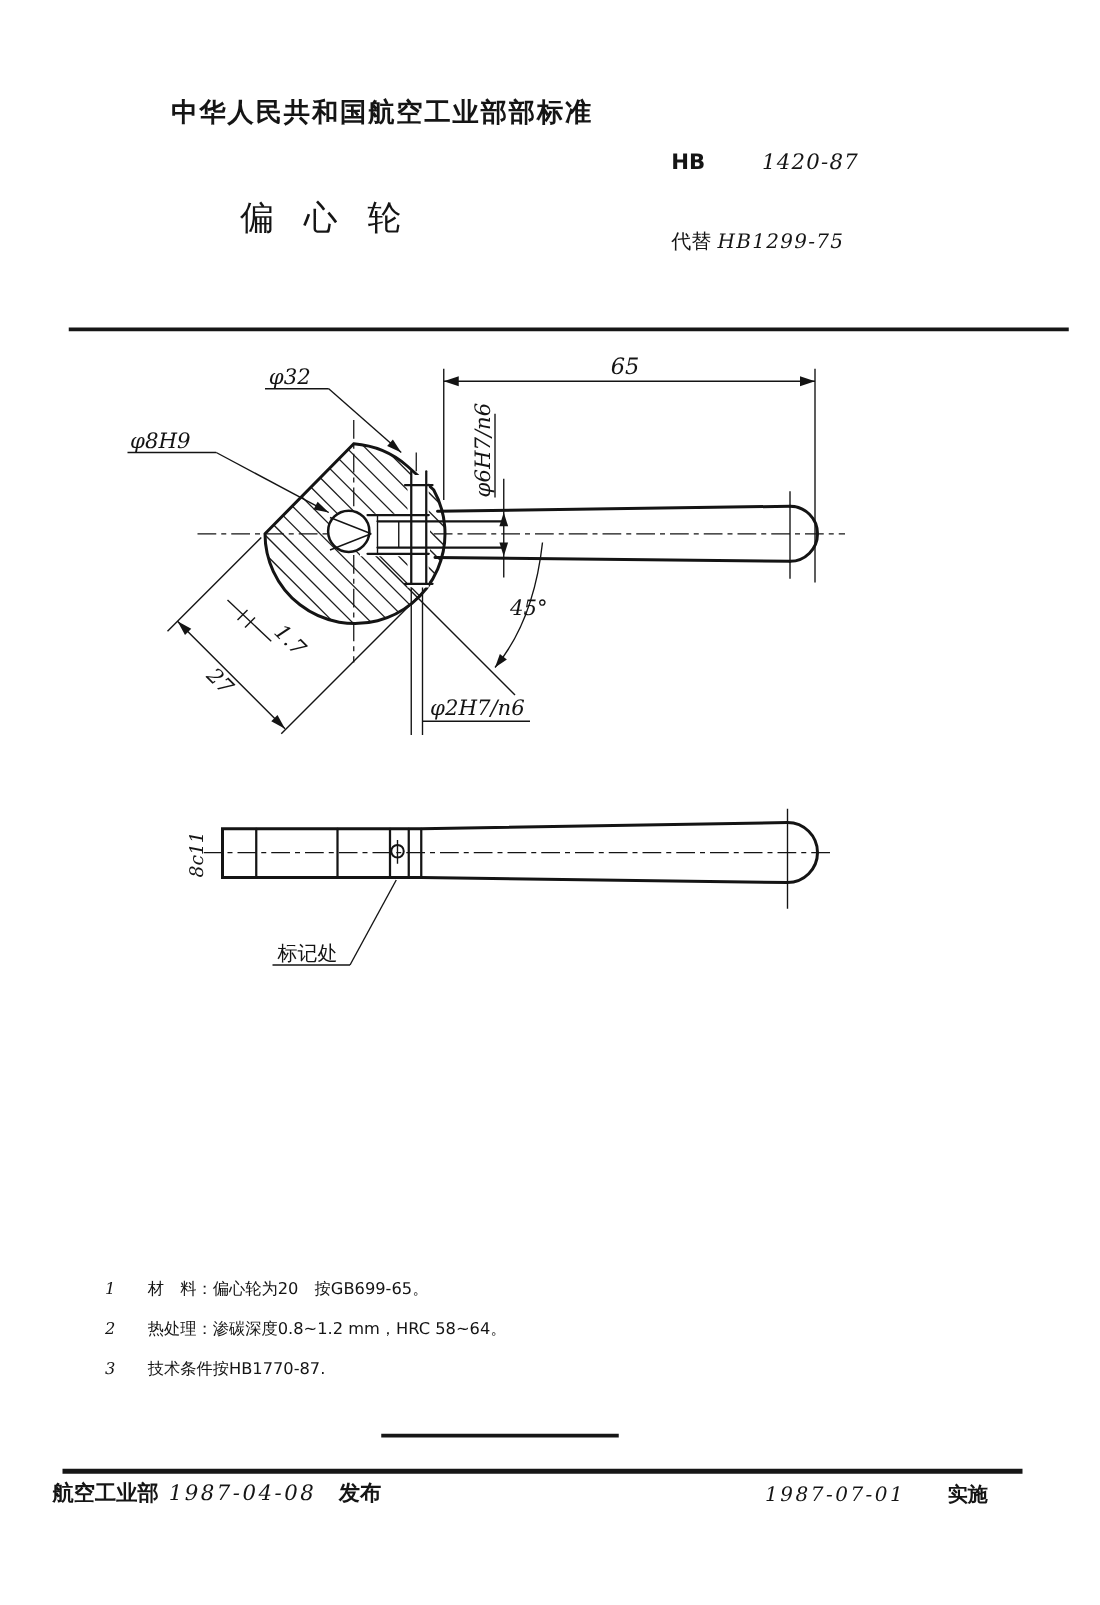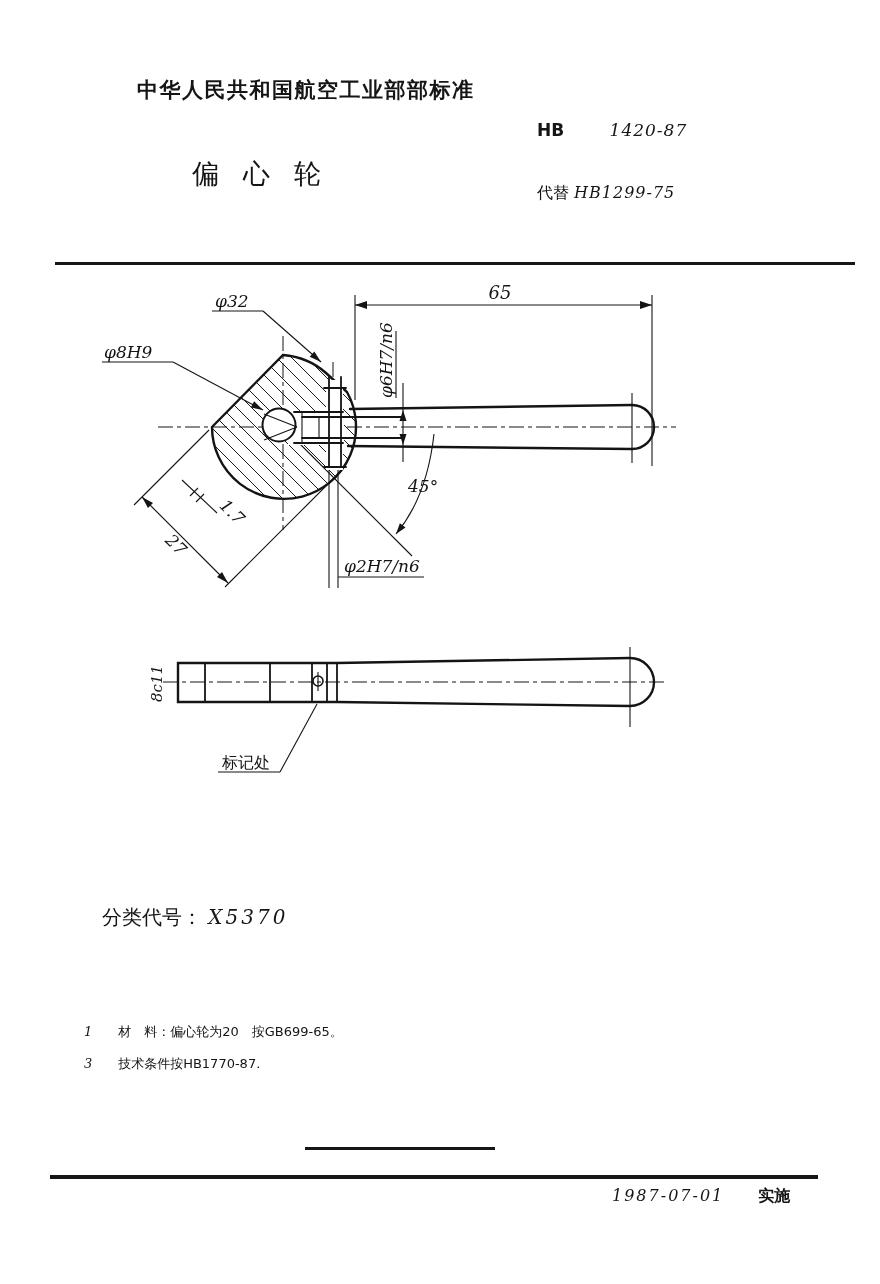--- a/index.html
+++ b/index.html
@@ -207,39 +207,42 @@
 
       <g>
         <text class="t-cjk" x="222" y="768">标记处</text>
         <line class="s-thin" x1="218" y1="772" x2="280" y2="772"></line>
         <line class="s-thin" x1="280" y1="772" x2="317" y2="704"></line>
       </g>
     </g>
   </svg>
 
   <div class="abs classif">
-    <div>
-      <span class="cjk">分类代号：</span>
-      <span class="hand">X5370</span>
-    </div>
   </div>
 
   <div class="abs notes cjk">
     <div>
       <span class="note-num">1</span>
       <span>材　料：偏心轮为20　按GB699-65。</span>
     </div>
     <div>
+      <span class="note-num">2</span>
+      <span>热处理：渗碳深度0.8~1.2 mm，HRC 58~64。</span>
+    </div>
+    <div>
       <span class="note-num">3</span>
       <span>技术条件按HB1770-87.</span>
     </div>
   </div>
 
   <div class="rule" style="left:305px;top:1147px;width:190px;height:3px;"></div>
 
   <div class="rule" style="left:50px;top:1175px;width:768px;height:4px;"></div>
 
+  <div class="abs cjk foot-left">
+    <span>航空工业部</span><span class="gap-sm"></span><span class="hand">1987-04-08</span><span class="gap"></span><span>发布</span>
+  </div>
 
   <div class="abs cjk foot-right">
     <span class="hand">1987-07-01</span><span class="gap" style="width:34px;"></span><span>实施</span>
   </div>
 
 </div>
 
 </body></html>

